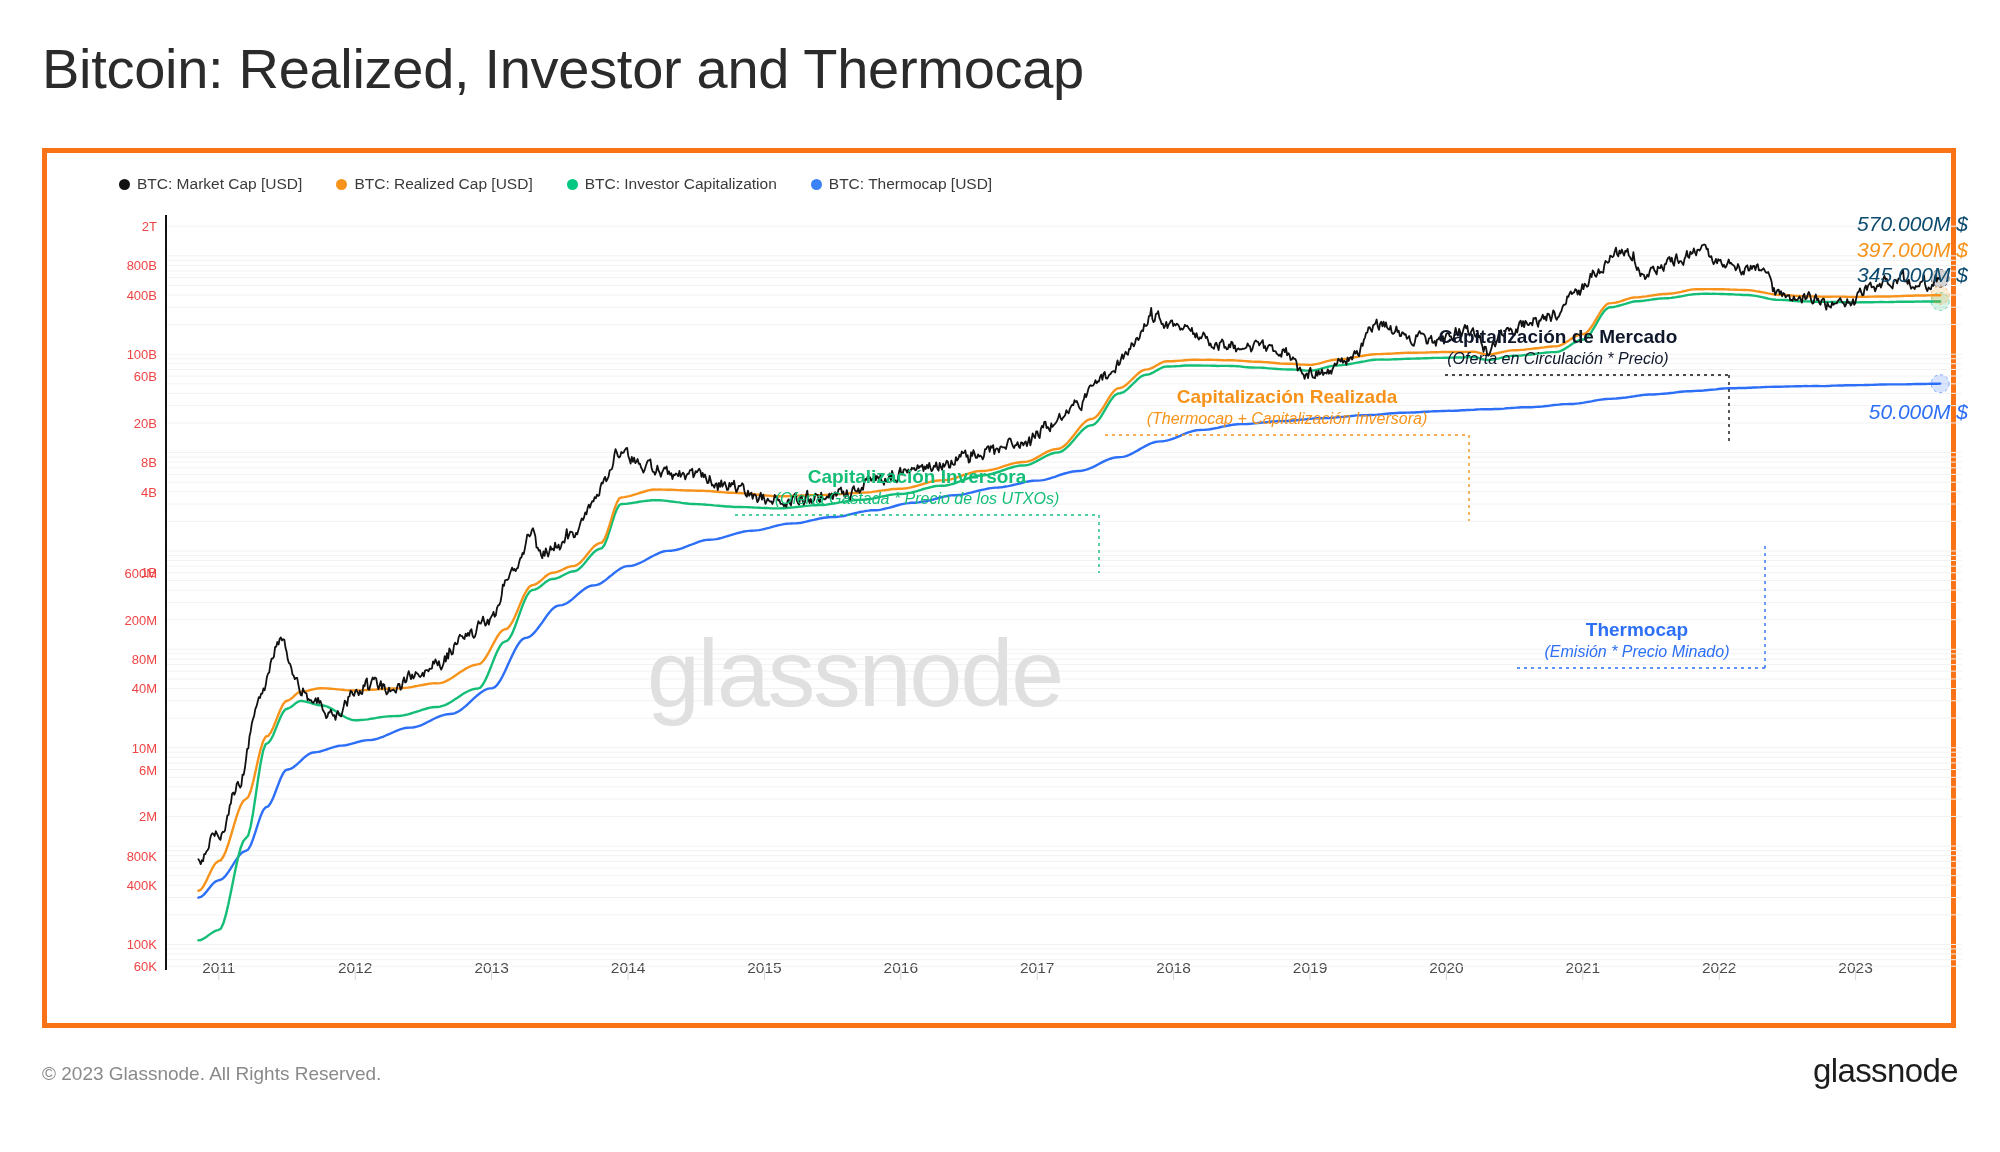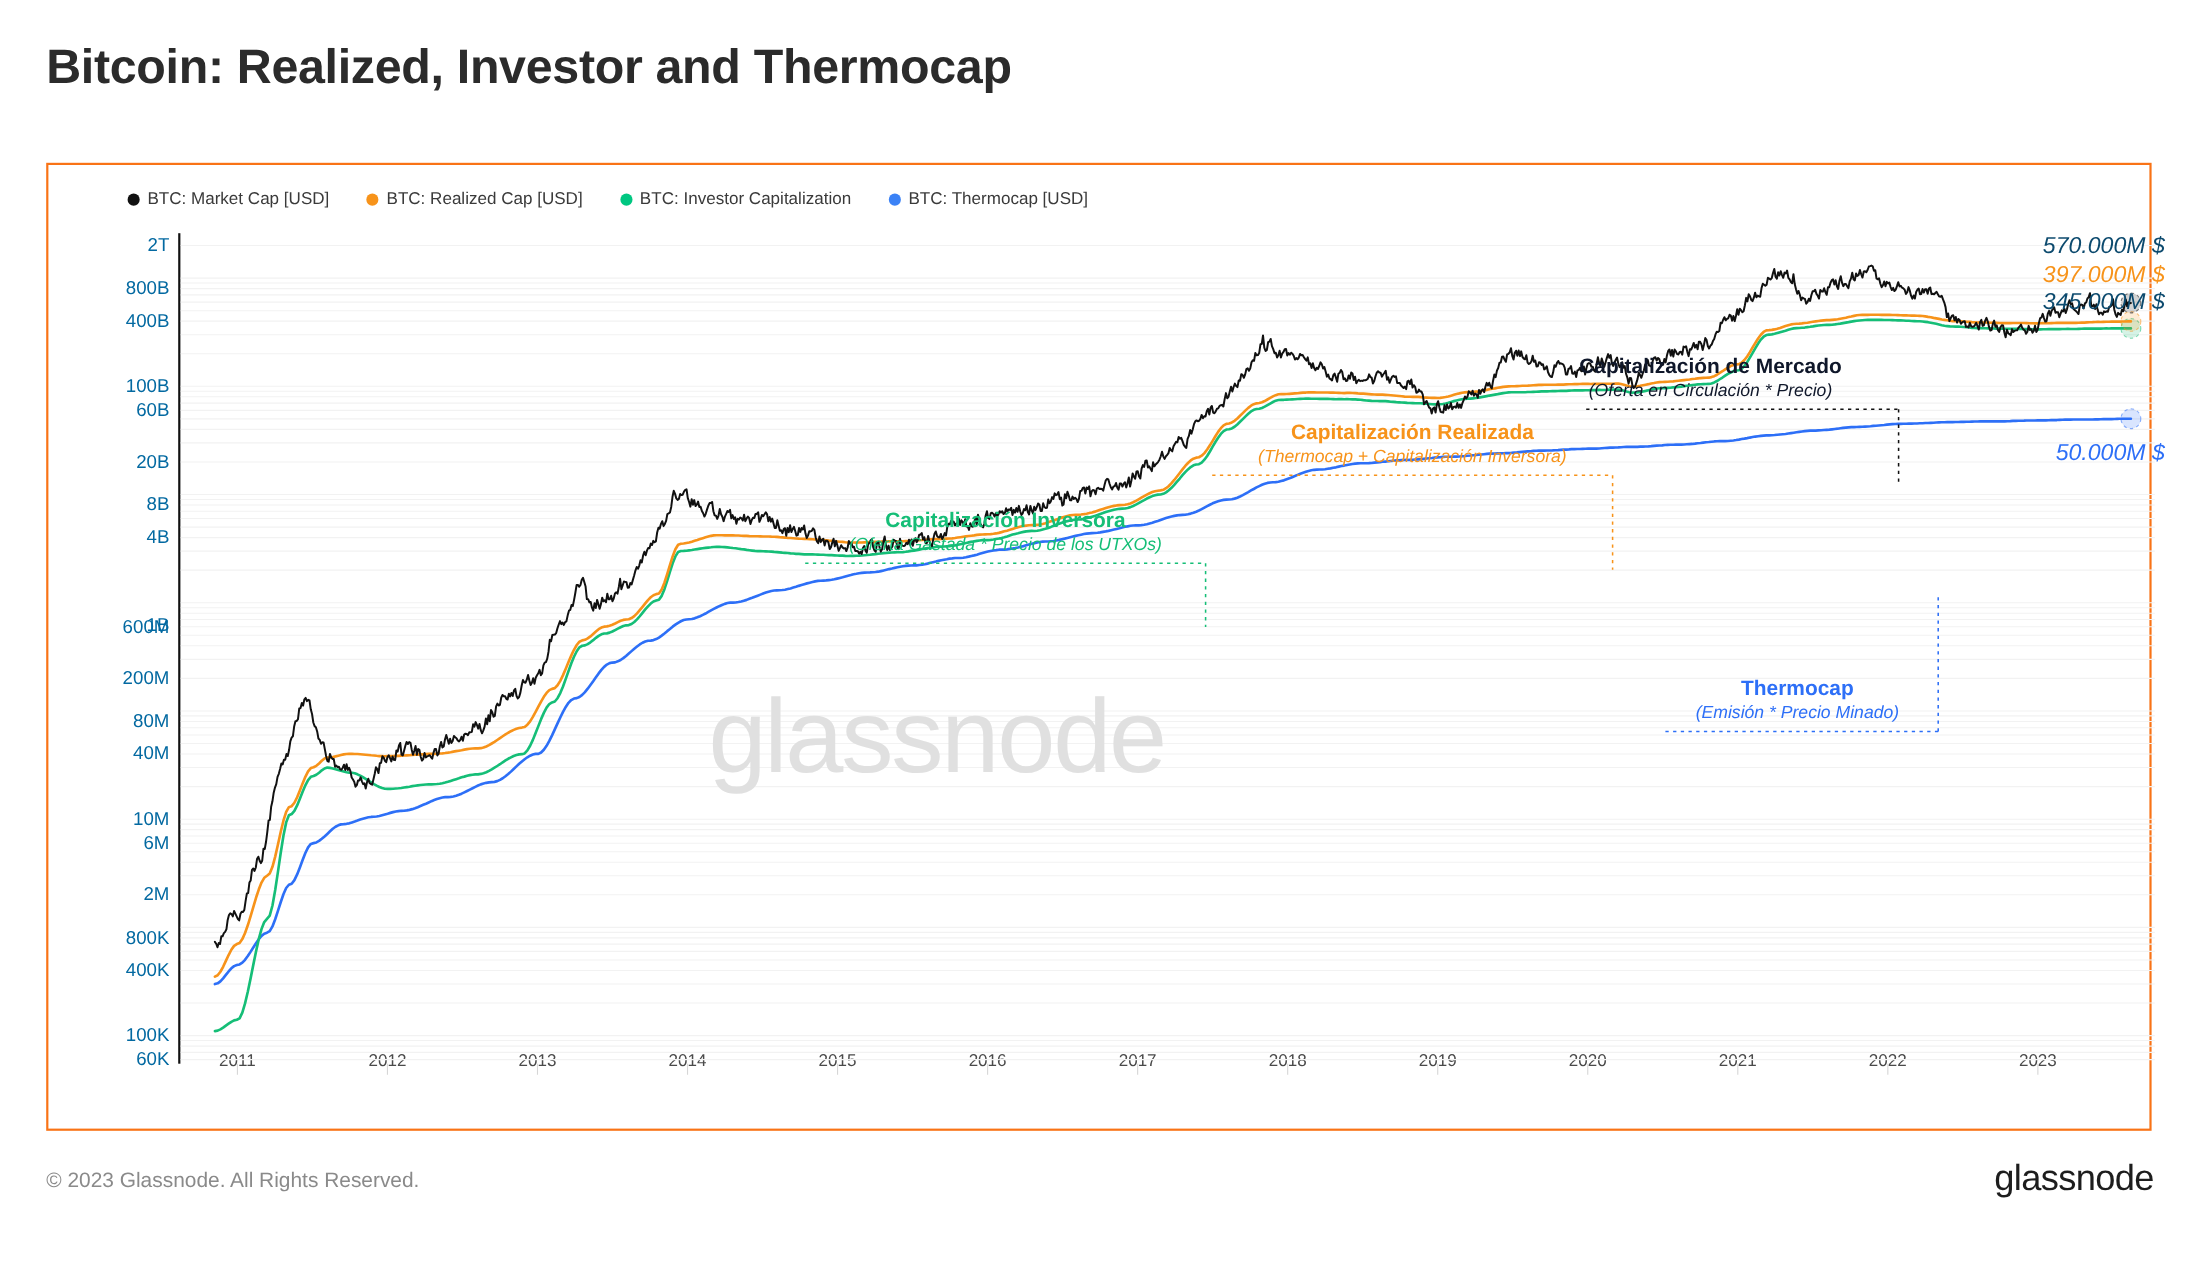--- a/index.html
+++ b/index.html
@@ -15,34 +15,34 @@
     position: relative;
     width: 2000px;
     height: 1152px;
     background: #ffffff;
   }
   
   #page-title {
     position: absolute;
     left: 42px;
     top: 36px;
-    font-size: 44px;
-    font-weight: 700;
+    font-size: 56px;
+    font-weight: 400;
     color: #2b2b2b;
     letter-spacing: -0.3px;
     white-space: nowrap;
   }
   
   #chart-card {
     position: absolute;
     left: 42px;
     top: 148px;
     width: 1914px;
     height: 880px;
-    border: 2px solid #f97316;
+    border: 5px solid #f97316;
     box-sizing: border-box;
     background: #ffffff;
   }
   
   #legend {
     position: absolute;
     left: 72px;
     top: 22px;
     display: flex;
     align-items: center;
@@ -80,22 +80,22 @@
     position: absolute;
     left: 118px;
     top: 62px;
     width: 2px;
     height: 755px;
     background: #111;
   }
   .y-tick-label {
     position: absolute;
     right: 0;
-    font-size: 17px;
-    color: #0369a1;
+    font-size: 13px;
+    color: #ef4444;
     text-align: right;
     white-space: nowrap;
     transform: translateY(-50%);
   }
   #y-labels {
     position: absolute;
     left: 0;
     top: 0;
     width: 110px;
     height: 880px;

